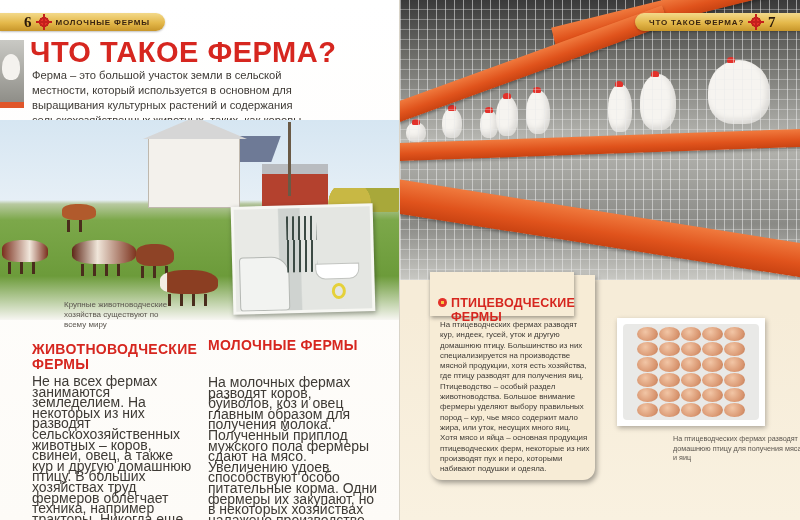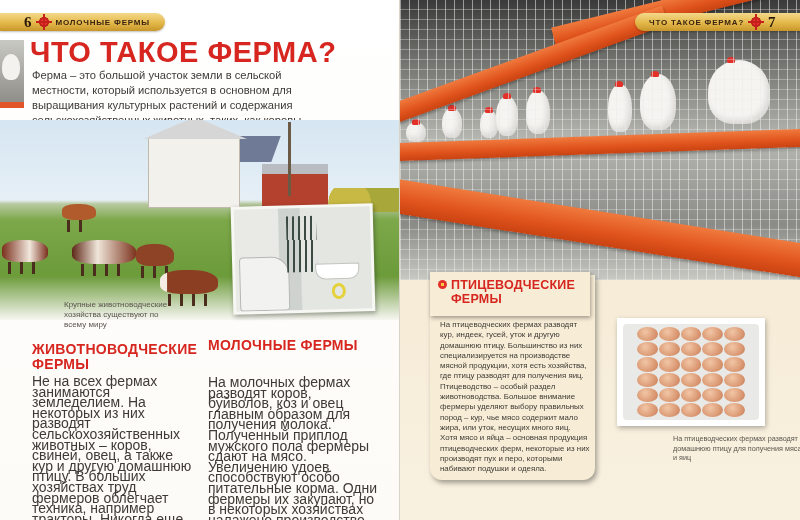--- a/index.html
+++ b/index.html
@@ -87,22 +87,22 @@
   .hen2 { left: 240px; top: 74px; width: 36px; height: 56px; }
   .hen3 { left: 208px; top: 84px; width: 24px; height: 48px; }
   .hen4 { left: 126px; top: 90px; width: 24px; height: 44px; }
   .hen5 { left: 96px; top: 96px; width: 22px; height: 40px; }
   .hen6 { left: 80px; top: 110px; width: 18px; height: 28px; }
   .hen7 { left: 42px; top: 108px; width: 20px; height: 30px; }
   .hen8 { left: 6px; top: 122px; width: 20px; height: 20px; }
 
   .poultry-box { position: absolute; left: 430px; top: 275px; width: 165px; height: 205px; background: #f7ecd6;
     border-radius: 0 0 12px 12px; box-shadow: 2px 3px 5px rgba(0,0,0,.35); }
-  .poultry-header { position: absolute; left: 430px; top: 272px; width: 160px; height: 44px; background: #f7ecd6;
-    box-shadow: 1px 2px 4px rgba(0,0,0,.35); padding: 6px 6px 0 8px; z-index: 3; }
+  .poultry-header { position: absolute; left: 430px; top: 272px; width: 144px; height: 44px; background: #f7ecd6;
+    box-shadow: 1px 2px 4px rgba(0,0,0,.35); padding: 24px 6px 0 8px; z-index: 3; }
   .poultry-title { font-size: 12.5px; font-weight: bold; color: #d6261f; line-height: 14px; letter-spacing: .2px; display: flex; align-items: flex-start; }
   .bullet-icon { width: 9px; height: 9px; border-radius: 50%; background: radial-gradient(circle, #f6c742 0 30%, #e3312a 31%); margin: 2px 4px 0 0; flex: none; }
   .poultry-title span.t2 { display: block; padding-left: 13px; text-align: right; }
   .bt-poultry { left: 440px; top: 320px; width: 150px; font-size: 7.9px; line-height: 10.3px; }
 
   .egg-photo { position: absolute; left: 617px; top: 318px; width: 148px; height: 108px; background: #fff; padding: 6px;
     box-shadow: 1px 2px 5px rgba(0,0,0,.3); }
   .egg-tray { width: 100%; height: 100%; background: #e9e9e7; border-radius: 4px; display: grid;
     grid-template-columns: repeat(5, 1fr); grid-template-rows: repeat(6, 1fr); gap: 1px; padding: 3px 14px; }
   .egg { background: radial-gradient(circle at 40% 35%, #f2c6a6, #d99670 65%, #bf7a55); border-radius: 50%; }

